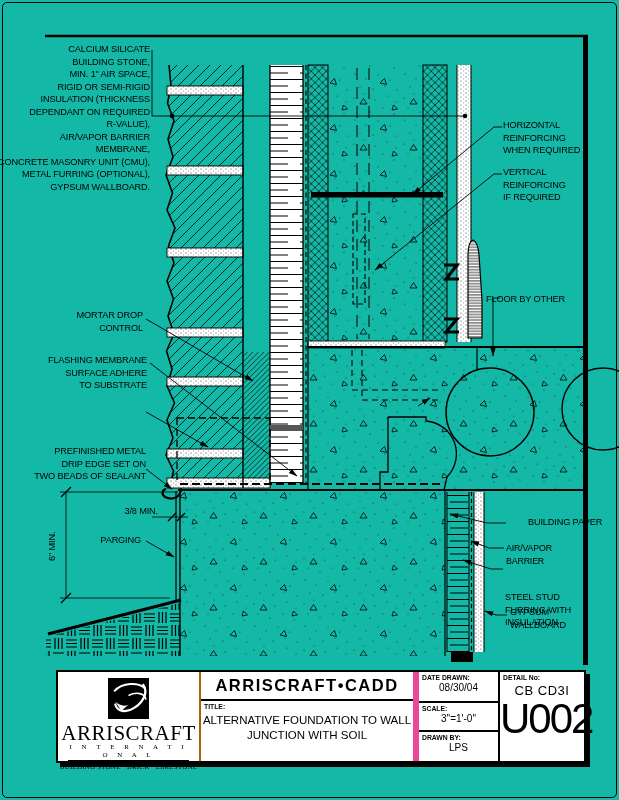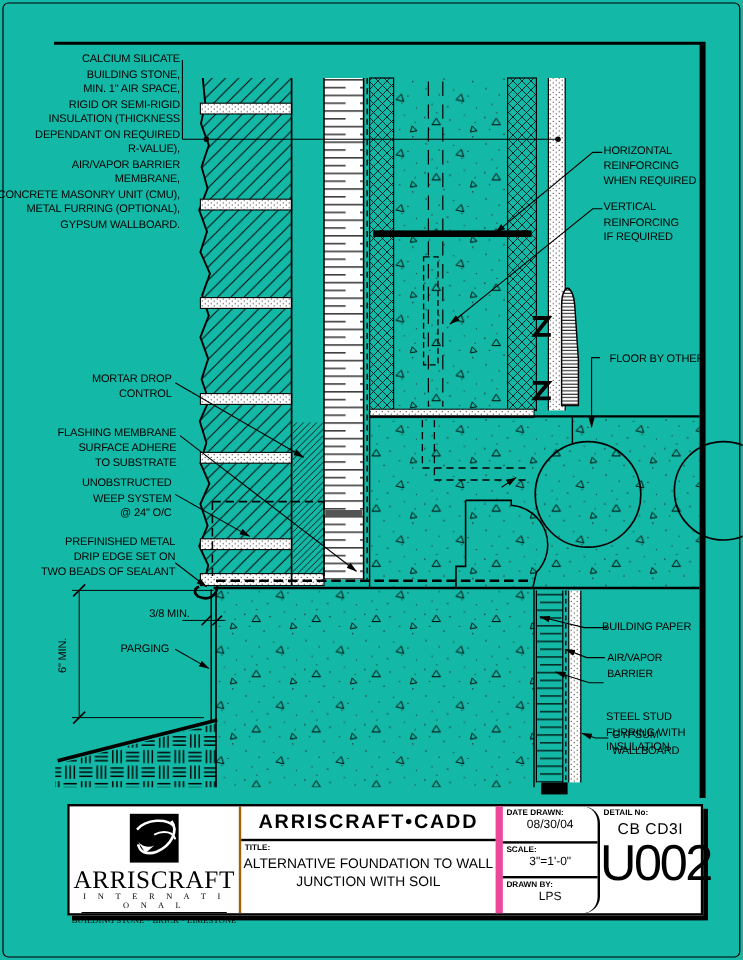--- a/index.html
+++ b/index.html
@@ -10,21 +10,21 @@
   .lbl{position:absolute;font-size:9.2px;line-height:12.5px;letter-spacing:-0.15px;
        white-space:pre-line;color:#000;}
   .r{text-align:right;}
   .rot{transform:rotate(-90deg);transform-origin:center;white-space:nowrap;}
   
   #tblock{position:absolute;left:56px;top:670px;width:530px;height:93px;box-sizing:border-box;
           border:2.6px solid #000;background:#fff;box-shadow:4px 4px 0 0 #000;display:flex;}
   .tb-col{box-sizing:border-box;height:100%;position:relative;}
   #tb-logo{width:143px;border-right:2px solid #a16207;text-align:center;}
   #tb-mid{width:218px;border-right:6px solid #ec4899;display:flex;flex-direction:column;}
-  #tb-date{width:81px;border-right:2px solid #000;display:flex;flex-direction:column;border-radius:14px;}
+  #tb-date{width:81px;border-right:2px solid #000;display:flex;flex-direction:column;}
   #tb-detail{width:81px;flex:1;}
   #tb-brand{height:29px;box-sizing:border-box;border-bottom:2px solid #000;display:flex;
             align-items:center;justify-content:center;font-weight:bold;font-size:16.5px;letter-spacing:1.5px;}
   .tb-lab{font-size:6.8px;font-weight:bold;letter-spacing:0;padding:2px 0 0 3px;}
   .tb-val{text-align:center;font-size:10px;margin-top:1px;}
   .tb-row{box-sizing:border-box;border-bottom:2px solid #000;}
   #tb-title-text{text-align:center;font-size:11.5px;line-height:15px;margin-top:3px;white-space:pre-line;}
   #logo-square{width:41px;height:41px;margin:6px auto 0;display:block;}
   #logo-name{font-family:"Liberation Serif",serif;font-size:21px;letter-spacing:.5px;margin-top:4px;line-height:20px;}
   #logo-intl{font-family:"Liberation Serif",serif;font-size:7px;letter-spacing:4px;margin:0 10px;
@@ -270,37 +270,34 @@
 AIR/VAPOR BARRIER
 MEMBRANE,
 CONCRETE MASONRY UNIT (CMU),
 METAL FURRING (OPTIONAL),
 GYPSUM WALLBOARD.</div>
 <div class="lbl r" style="right:476px;top:309px;width:120px;">MORTAR DROP
 CONTROL</div>
 <div class="lbl r" style="right:472px;top:354px;width:130px;">FLASHING MEMBRANE
 SURFACE ADHERE
 TO SUBSTRATE</div>
-<div class="lbl r" style="right:476px;top:396px;width:120px;">UNOBSTRUCTED
-WEEP SYSTEM
-@ 24" O/C</div>
 <div class="lbl r" style="right:473px;top:445px;width:130px;">PREFINISHED METAL
 DRIP EDGE SET ON
 TWO BEADS OF SEALANT</div>
 <div class="lbl r" style="right:461px;top:505px;width:70px;">3/8 MIN.</div>
 <div class="lbl rot" style="left:24px;top:540px;width:56px;text-align:center;">6" MIN.</div>
 <div class="lbl r" style="right:478px;top:534px;width:70px;">PARGING</div>
 <div class="lbl" style="left:503px;top:119px;width:85px;">HORIZONTAL
 REINFORCING
 WHEN REQUIRED</div>
 <div class="lbl" style="left:503px;top:166px;width:85px;">VERTICAL
 REINFORCING
 IF REQUIRED</div>
-<div class="lbl" style="left:508px;top:293px;width:85px;">FLOOR BY OTHER</div>
-<div class="lbl" style="left:496px;top:516px;width:80px;text-align:right;">BUILDING PAPER</div>
+<div class="lbl" style="left:486px;top:293px;width:85px;">FLOOR BY OTHER</div>
+<div class="lbl" style="left:528px;top:516px;width:80px;">BUILDING PAPER</div>
 <div class="lbl" style="left:506px;top:542px;width:85px;font-size:8.8px;">AIR/VAPOR BARRIER</div>
 <div class="lbl" style="left:505px;top:591px;width:80px;">STEEL STUD
 FURRING WITH
 INSULATION</div>
 <div class="lbl" style="left:510px;top:606px;width:80px;">GYPSUM
 WALLBOARD</div>
 
 <div id="tblock">
   <div class="tb-col" id="tb-logo">
     <svg id="logo-square" viewBox="0 0 40 40">

